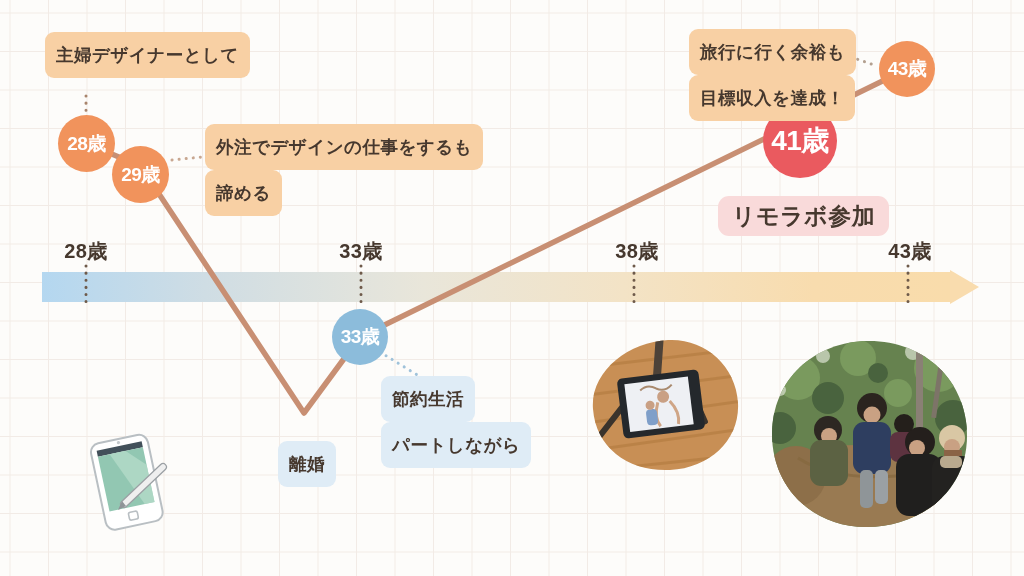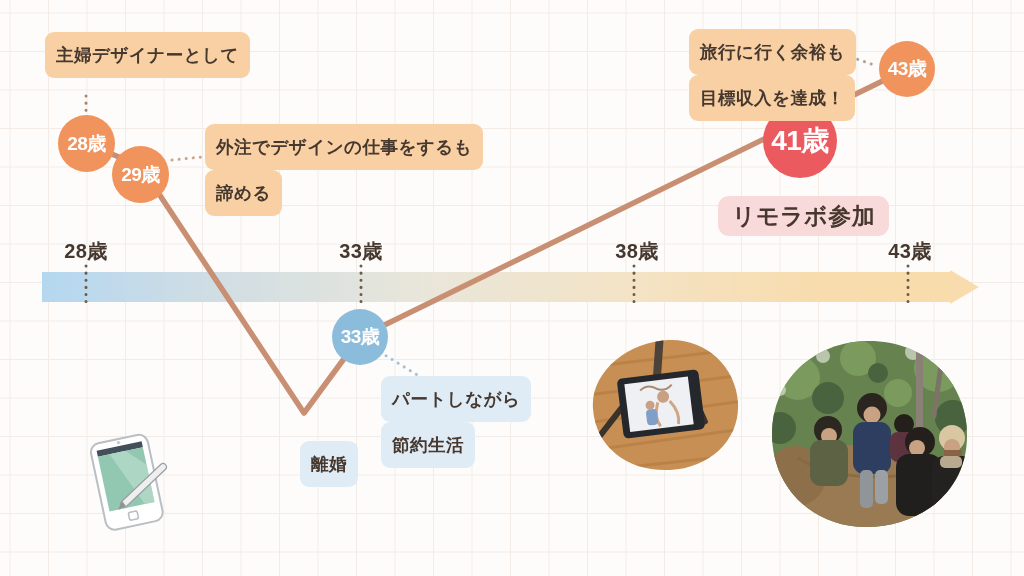--- a/index.html
+++ b/index.html
@@ -36,21 +36,21 @@
   .node-43{left:879px;top:41px;width:56px;height:56px;}
 
   
   .note{position:absolute;font-size:17.5px;line-height:30px;letter-spacing:0.5px;}
   .note-line{display:block;width:max-content;padding:8px 11px;border-radius:9px;}
   .bg-peach .note-line{background:#f8d0a4;}
   .bg-blue  .note-line{background:#dfecf6;}
   .bg-pink  .note-line{background:#f9dada;}
   .note-shufu{left:45px;top:32px;}
   .note-gaichu{left:205px;top:124px;text-align:center;}
-  .note-rikon{left:278px;top:441px;margin-left:22px;}
+  .note-rikon{left:278px;top:441px;}
   .note-part{left:381px;top:376px;}
   .note-remolab{left:718px;top:184px;font-size:23px;line-height:40px;margin-top:12px;}
   .note-remolab .note-line{padding:0 14px;border-radius:11px;}
   .note-goal{left:689px;top:29px;}
 
   .photo{position:absolute;}
   .photo-tablet{left:590px;top:338px;}
   .photo-family{left:768px;top:338px;}
   .pen-illo{left:88px;top:428px;}
 </style>
@@ -104,22 +104,22 @@
     <span class="note-line">主婦デザイナーとして</span>
   </div>
   <div class="note bg-peach note-gaichu">
     <span class="note-line">外注でデザインの仕事をするも</span>
     <span class="note-line">諦める</span>
   </div>
   <div class="note bg-blue note-rikon">
     <span class="note-line">離婚</span>
   </div>
   <div class="note bg-blue note-part">
+    <span class="note-line">節約生活</span>
     <span class="note-line">パートしながら</span>
-    <span class="note-line">節約生活</span>
   </div>
   <div class="note bg-pink note-remolab">
     <span class="note-line">リモラボ参加</span>
   </div>
   <div class="note bg-peach note-goal">
     <span class="note-line">旅行に行く余裕も</span>
     <span class="note-line">目標収入を達成！</span>
   </div>
 
   <svg class="photo photo-tablet" width="150" height="134" viewBox="0 0 150 134" xmlns="http://www.w3.org/2000/svg">

